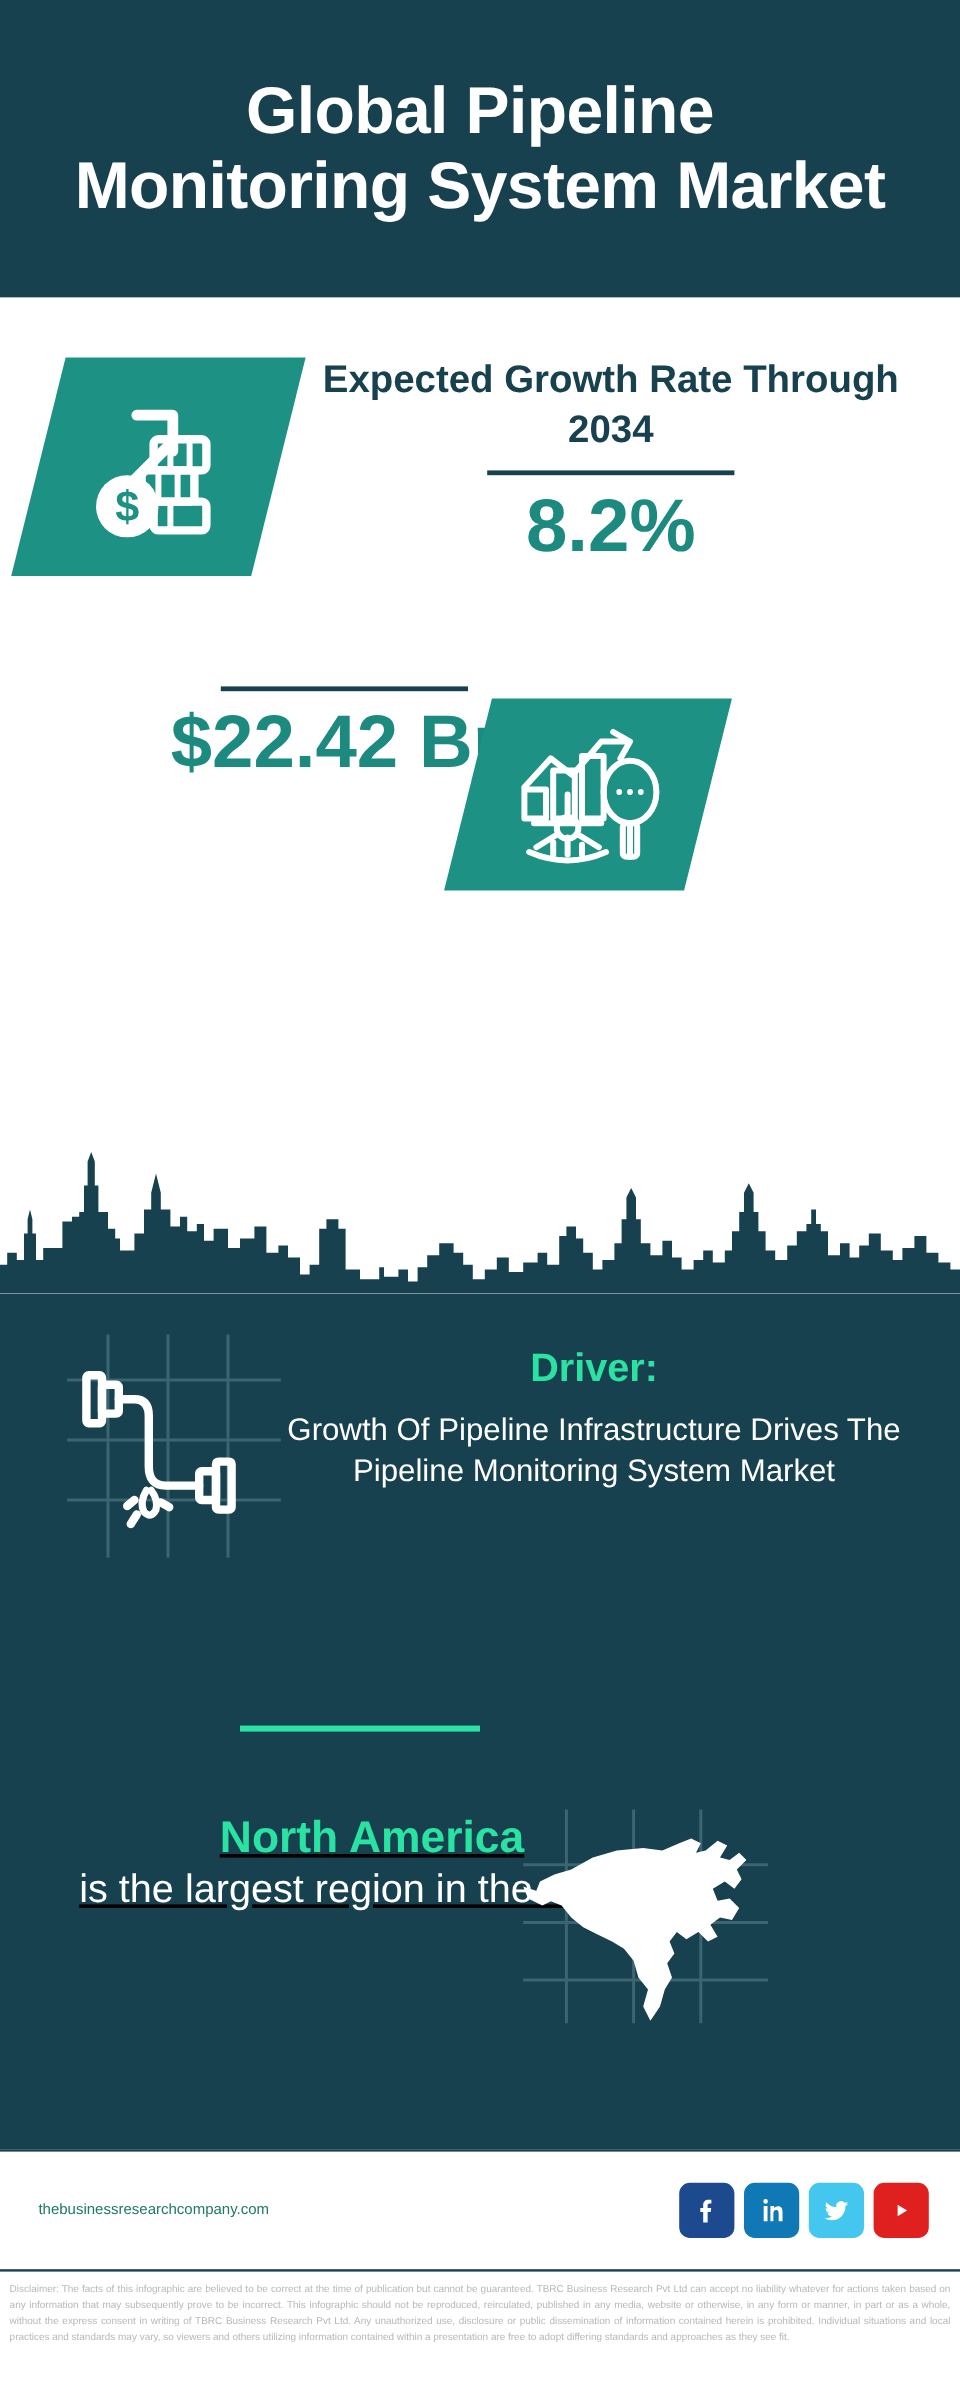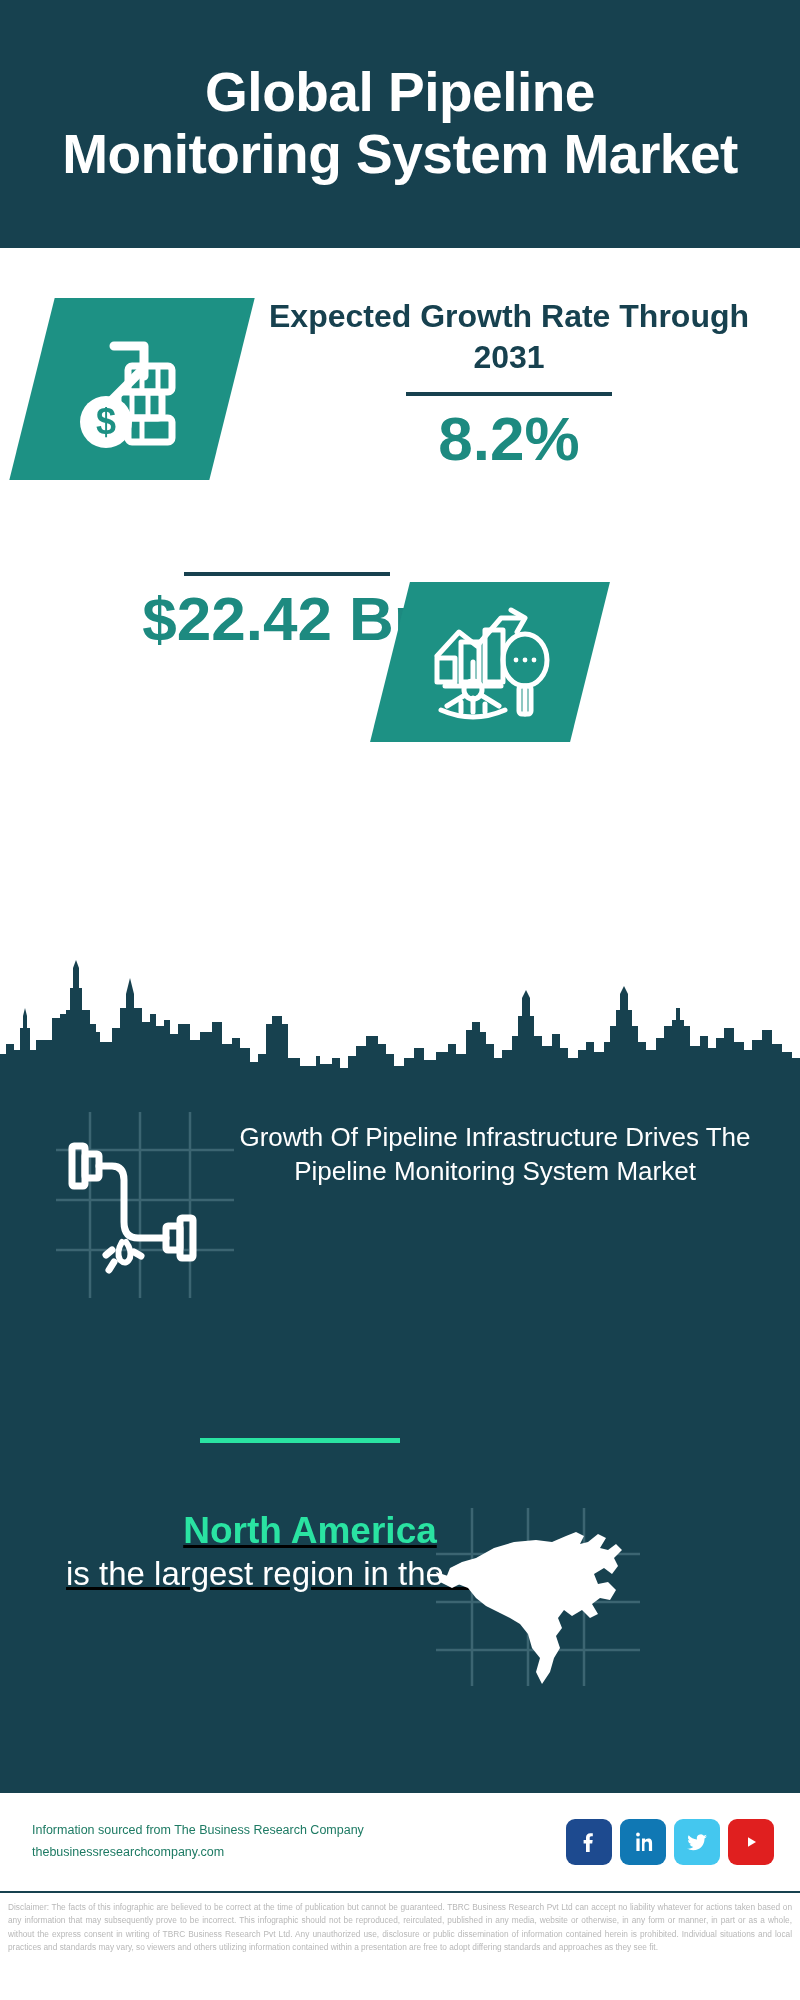--- a/index.html
+++ b/index.html
@@ -230,21 +230,21 @@
         <line x1="80" y1="62" x2="80" y2="88" stroke="#ffffff" stroke-width="5"></line>
         <rect x="60" y="88" width="44" height="24" rx="4" stroke="#ffffff" stroke-width="7" fill="none"></rect>
         <line x1="74" y1="88" x2="74" y2="112" stroke="#ffffff" stroke-width="5"></line>
 
         <circle cx="38" cy="92" r="26" fill="#ffffff"></circle>
         <text x="38" y="104" font-family="Liberation Sans, sans-serif" font-size="36" font-weight="bold" fill="#1d9184" text-anchor="middle">$</text>
       </svg>
     </div>
 
     <div class="stat-block" id="growth-stat">
-      <div class="stat-label">Expected Growth Rate Through 2031</div>
+      <div class="stat-label">Expected Growth Rate Through 2034</div>
       <div class="stat-rule"></div>
       <div class="stat-value">8.2%</div>
     </div>
 
     <div class="stat-block" id="size-stat">
       <div class="stat-rule"></div>
       <div class="stat-value">$22.42 Bn</div>
     </div>
 
     <div class="para" id="size-icon">
@@ -302,20 +302,21 @@
           <rect x="130" y="108" width="13" height="40" rx="2"></rect>
 
           <path d="M72 132 Q66 142 70 150 Q76 156 80 148 Q82 140 76 132" stroke-width="6"></path>
           <line x1="62" y1="140" x2="56" y2="145"></line>
           <line x1="64" y1="152" x2="59" y2="160"></line>
           <line x1="84" y1="142" x2="91" y2="146"></line>
         </g>
       </svg>
 
       <div class="driver-text">
+        <div class="driver-heading">Driver:</div>
         <div class="driver-body">Growth Of Pipeline Infrastructure Drives The Pipeline Monitoring System Market</div>
       </div>
     </div>
 
     <div class="mint-divider"></div>
 
     <div class="region-row">
       <div class="region-text">
         <div class="region-name">North America</div>
         <div class="region-desc">is the largest region in the market</div>
@@ -332,21 +333,20 @@
         </g>
         <path fill="#ffffff" d="M18 62 L30 56 L44 52 L62 42 L82 36 L104 34 L120 36 L134 30 L144 26 L152 30 L148 38 L156 36 L166 28 L174 32 L168 42 L176 44 L184 38 L190 44 L182 52 L186 60 L180 68 L172 62 L162 68 L166 78 L176 76 L184 84 L178 94 L168 92 L160 98 L166 108 L158 112 L150 104 L140 110 L132 104 L126 112 L130 122 L124 130 L128 142 L122 152 L118 166 L110 178 L104 166 L108 152 L100 142 L96 128 L88 118 L78 112 L66 106 L54 100 L44 92 L36 82 L26 78 L14 72 Z"></path>
         <path fill="#ffffff" d="M4 66 L16 70 L28 78 L20 82 L8 76 Z"></path>
         <path fill="#ffffff" d="M150 42 L160 44 L156 52 L146 50 Z"></path>
       </svg>
     </div>
   </div>
 
   <div class="footer">
     <div class="footer-text">
-      <div>Information sourced from The Business Research Company</div>
       <div>thebusinessresearchcompany.com</div>
     </div>
     <div class="socials">
       <a class="social s-fb">
         <svg width="26" height="26" viewBox="0 0 26 26">
             <path fill="#ffffff" d="M16.8 4.2h-2.5c-2.6 0-4.3 1.7-4.3 4.4v2.3H7.6v3.5H10V23h3.7v-8.6h2.5l.5-3.5h-3v-1.9c0-1 .3-1.7 1.7-1.7h1.4z"></path>
           </svg>
       </a>
       <a class="social s-li">
         <svg width="26" height="26" viewBox="0 0 26 26">

